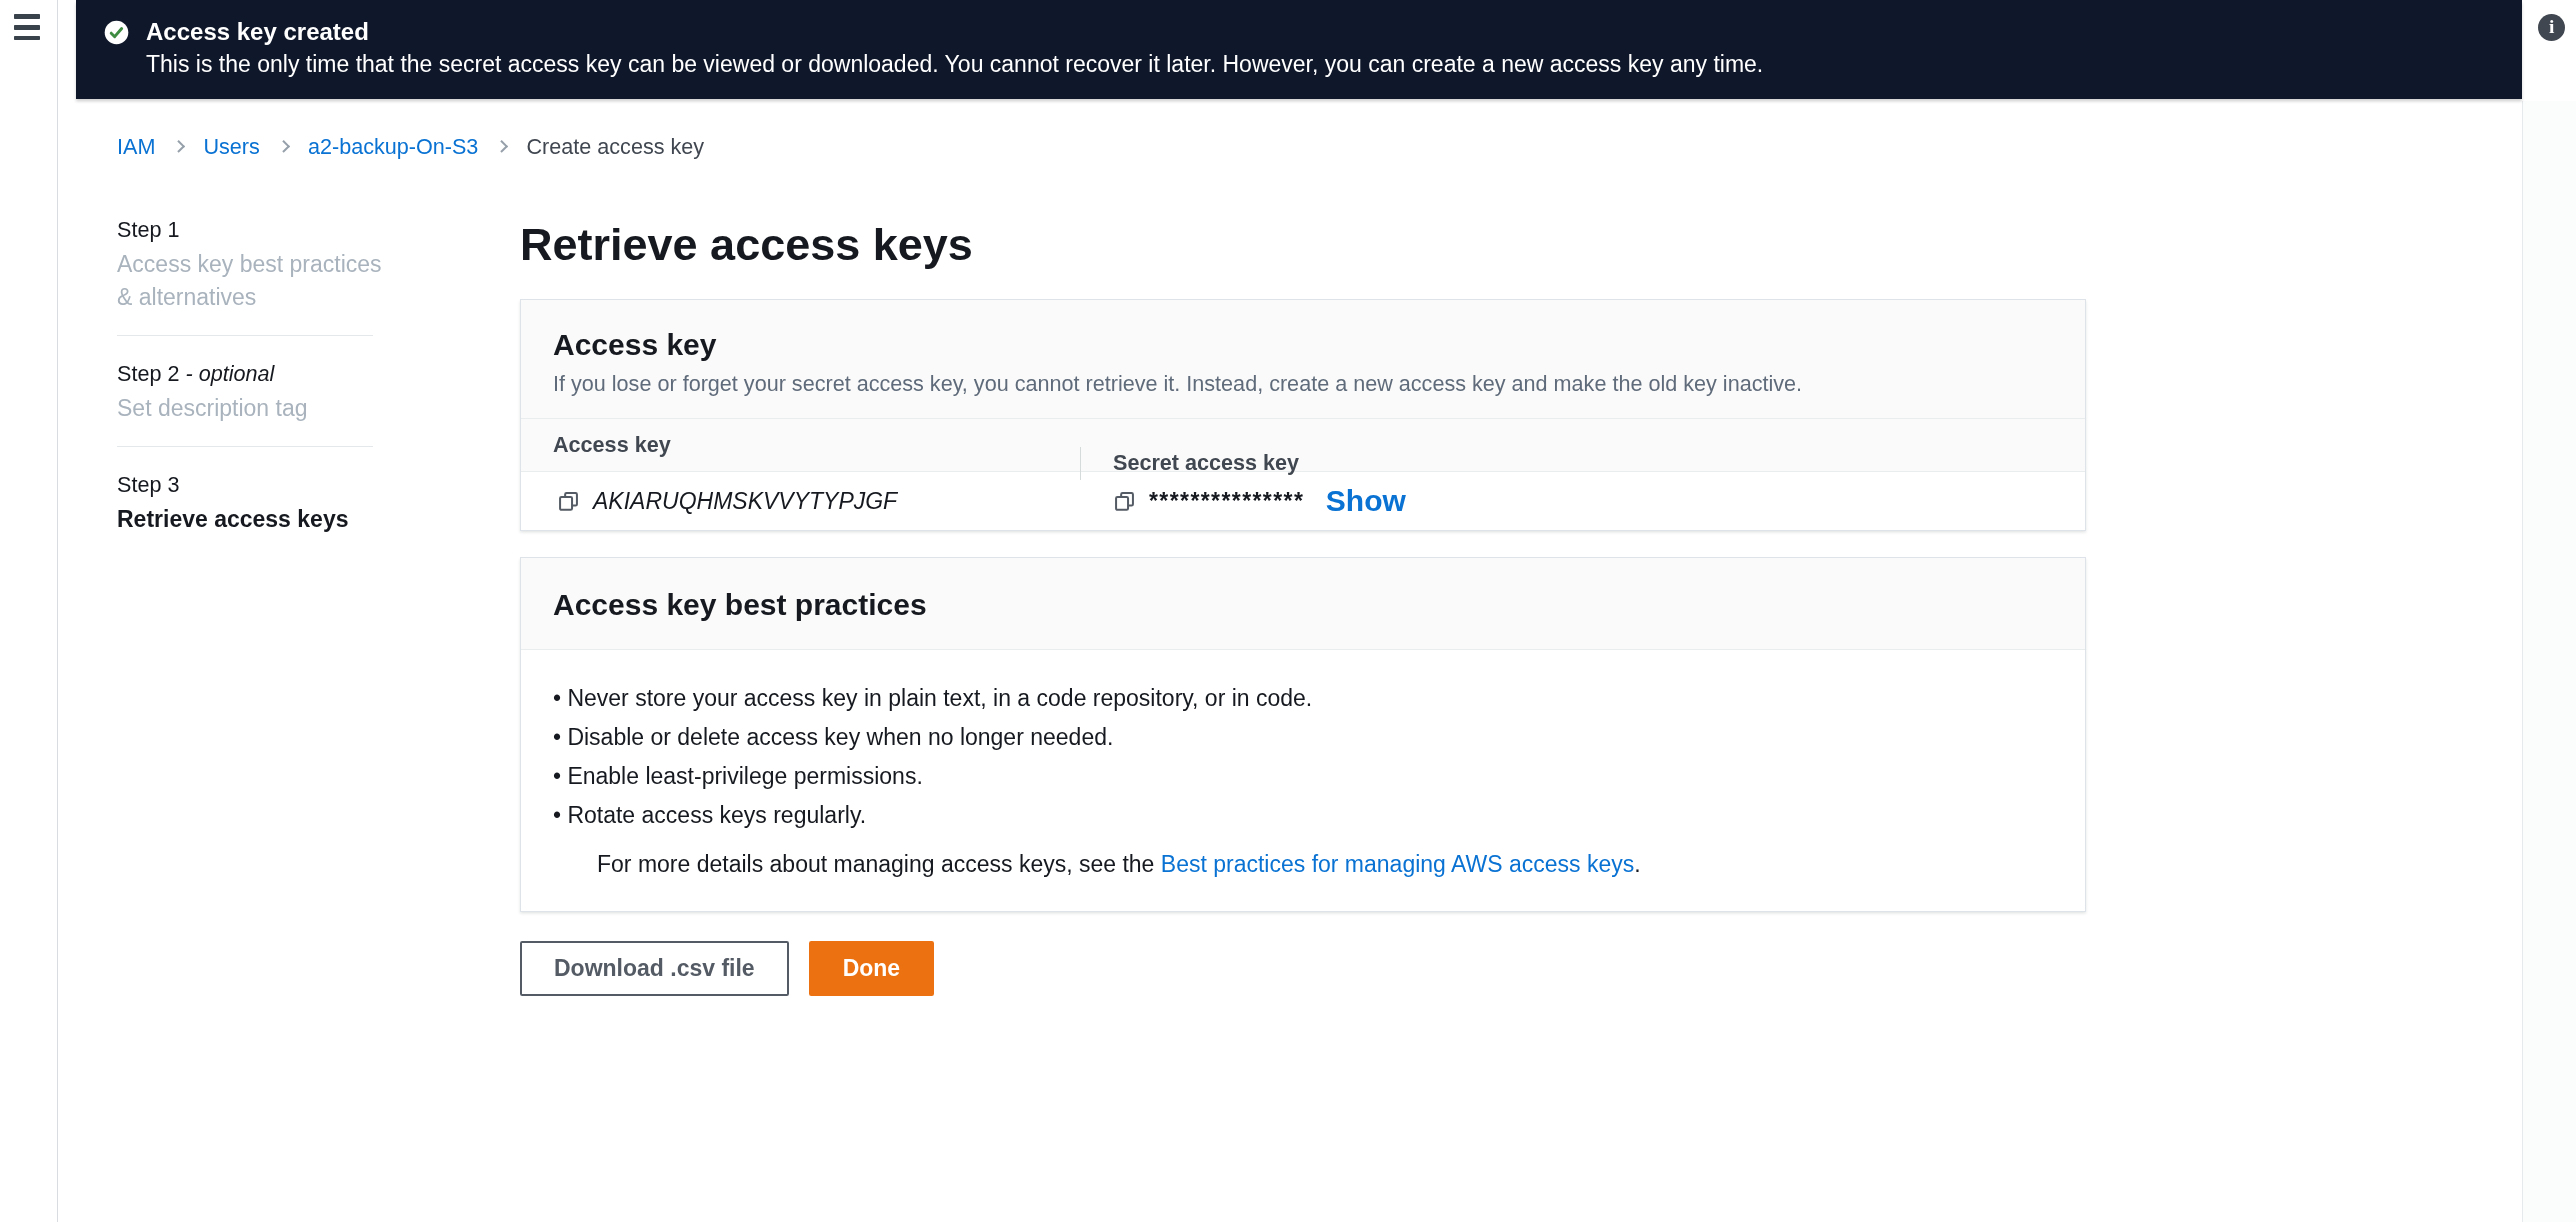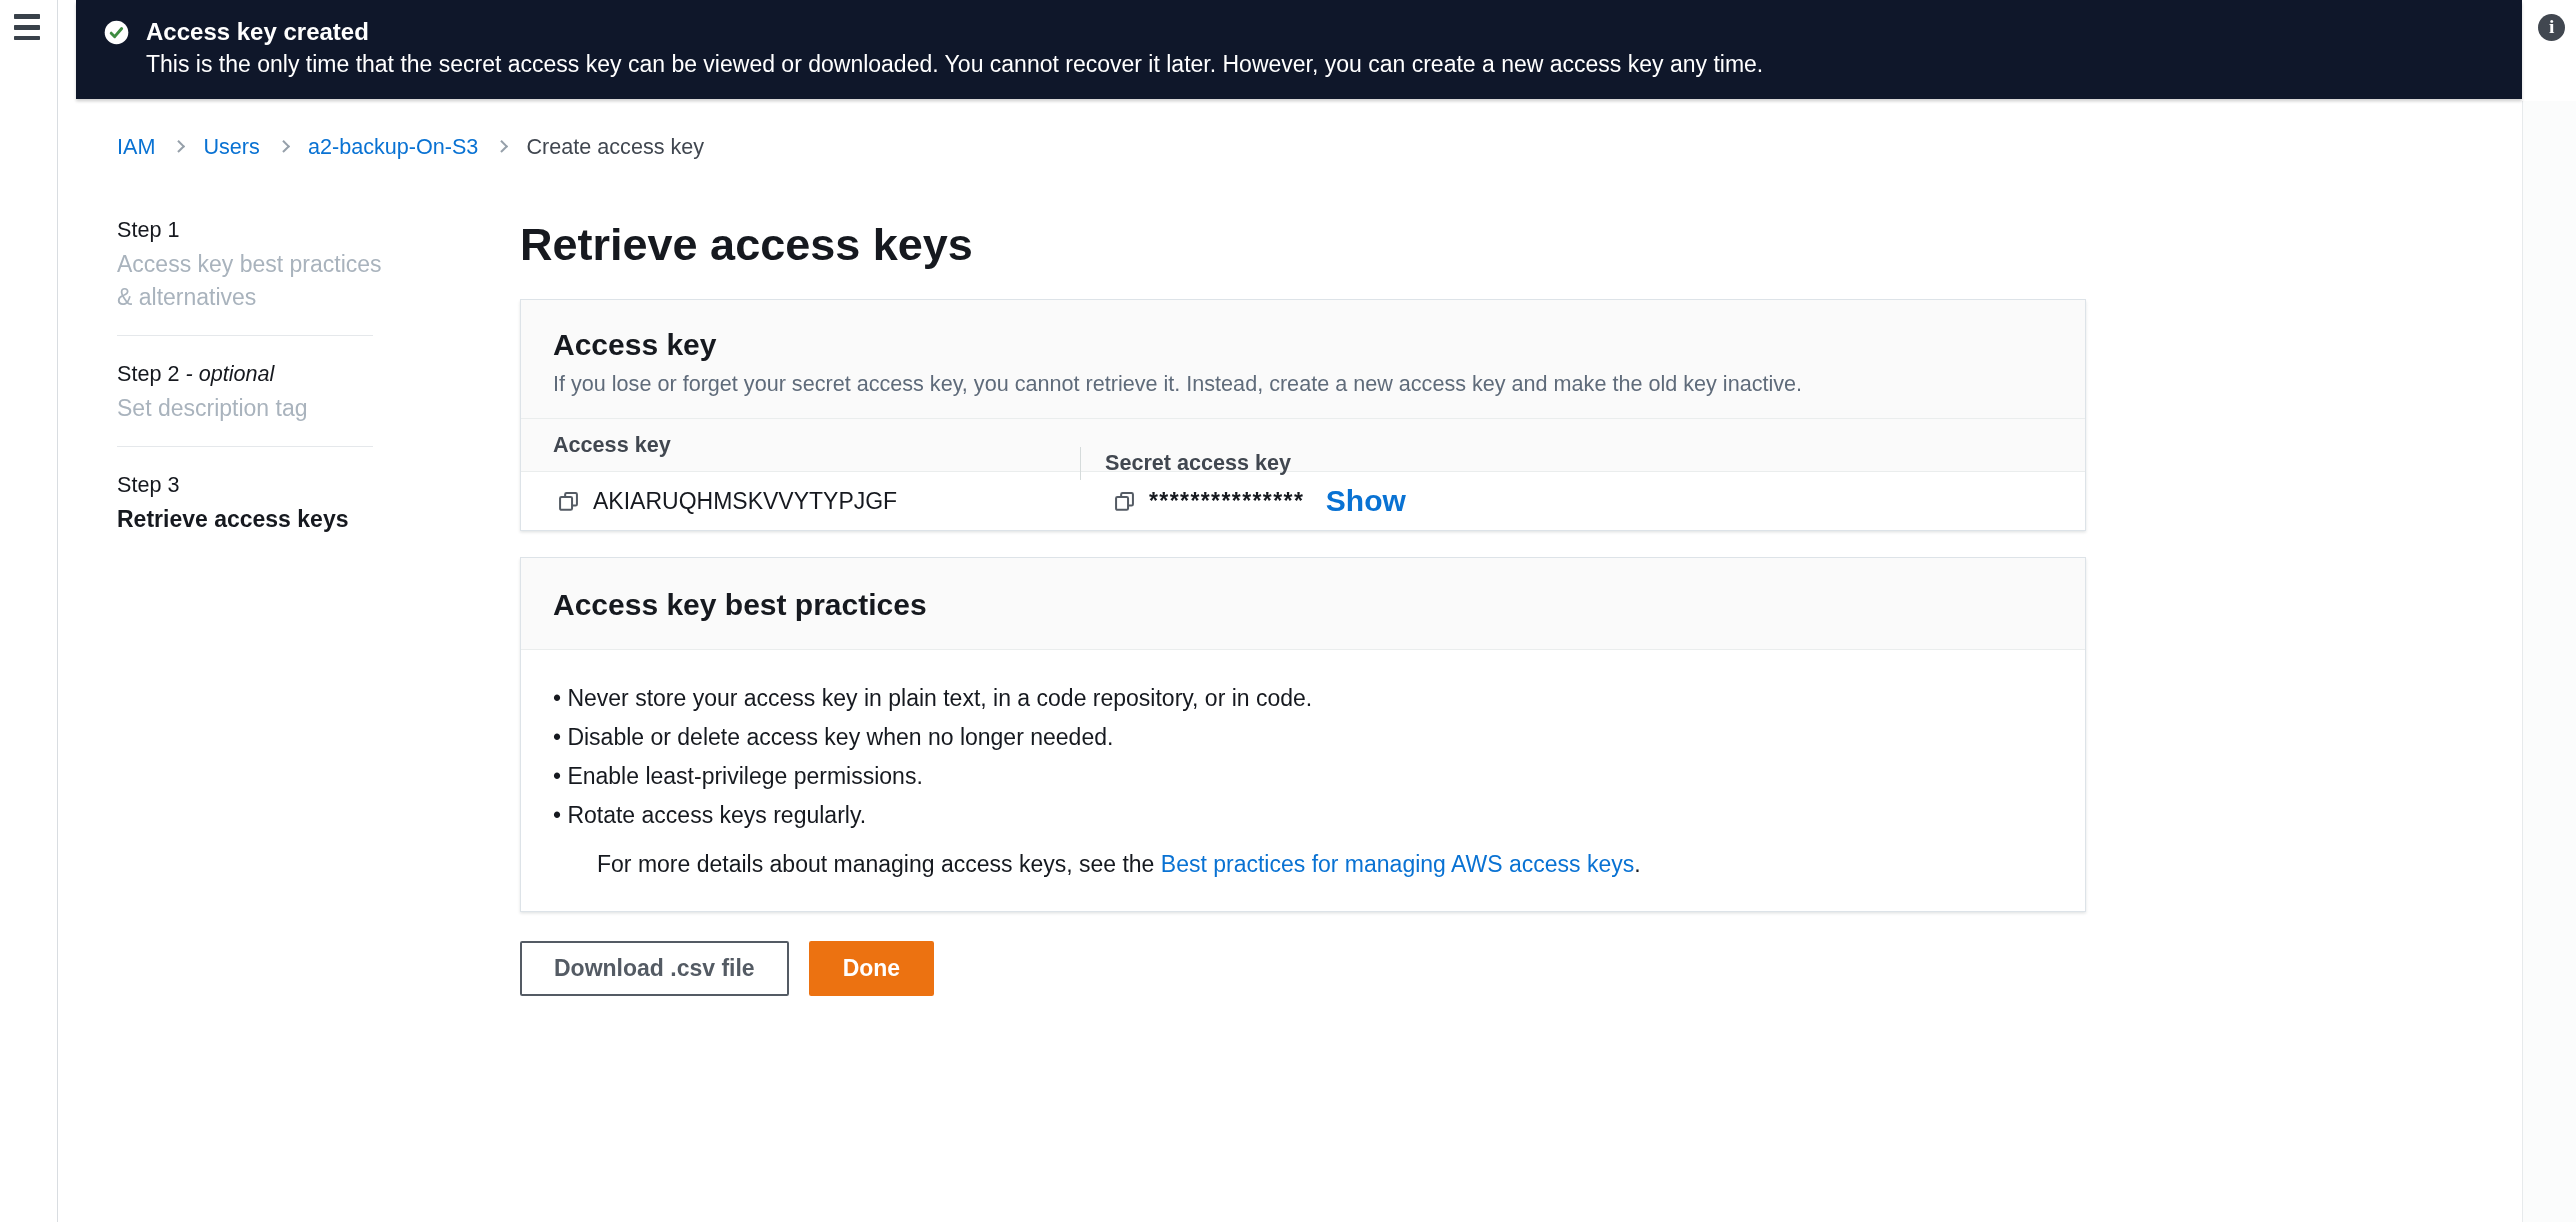--- a/index.html
+++ b/index.html
@@ -83,24 +83,24 @@
     box-shadow:0 2.2px 2.9px rgba(0,28,36,0.12);
   }
   .panel-1 { margin-top:24.5px; }
   .panel-header { background:#fafafa; padding:27px 32px 21.6px 32px; border-bottom:1.4px solid #eaeded; }
   .panel-title { font-size:30px; font-weight:bold; line-height:36px; color:#16191f; }
   .panel-desc { font-size:21.6px; line-height:27px; color:#5f6b7a; margin-top:7.2px; }
 
   .table-head { display:flex; align-items:center; height:53px; background:#fafafa; border-bottom:1.4px solid #eaeded; }
   .th { font-size:21.6px; font-weight:bold; color:#414750; }
   .th-cell-1 { width:559px; padding-left:32px; }
-  .th-cell-2 { flex:1; height:33px; display:flex; align-items:center; padding-left:24px; border-left:1.4px solid #d5dbdb;margin-top:36px; }
+  .th-cell-2 { flex:1; height:33px; display:flex; align-items:center; padding-left:32px; border-left:1.4px solid #d5dbdb;margin-top:36px; }
 
   .table-row { display:flex; align-items:center; height:58px; background:#ffffff; }
-  .td-cell-1 { width:559px; padding-left:36px; display:flex; align-items:center; }
+  .td-cell-1 { width:559px; padding-left:36px; display:flex; align-items:center;font-style:italic; }
   .td-cell-2 { flex:1; padding-left:33px; display:flex; align-items:center; }
   .copy-btn { width:23px; height:23px; display:flex; align-items:center; justify-content:center; cursor:pointer; flex:0 0 auto; }
   .key-text { font-size:23px; color:#16191f; margin-left:13px; }
   .masked-text { font-size:23px; font-weight:bold; letter-spacing:1.4px; color:#16191f; margin-left:13px; }
   .show-link { font-size:30px; font-weight:bold; color:#0972d3; margin-left:21.6px; text-decoration:none; cursor:pointer; }
 
   .panel-2 { margin-top:26px; }
   .panel-2 .panel-header { padding:29px 32px 26px 32px; }
   .panel-body { padding:29px 32px 27px 32px; }
   .bullet-list { list-style:none; }

